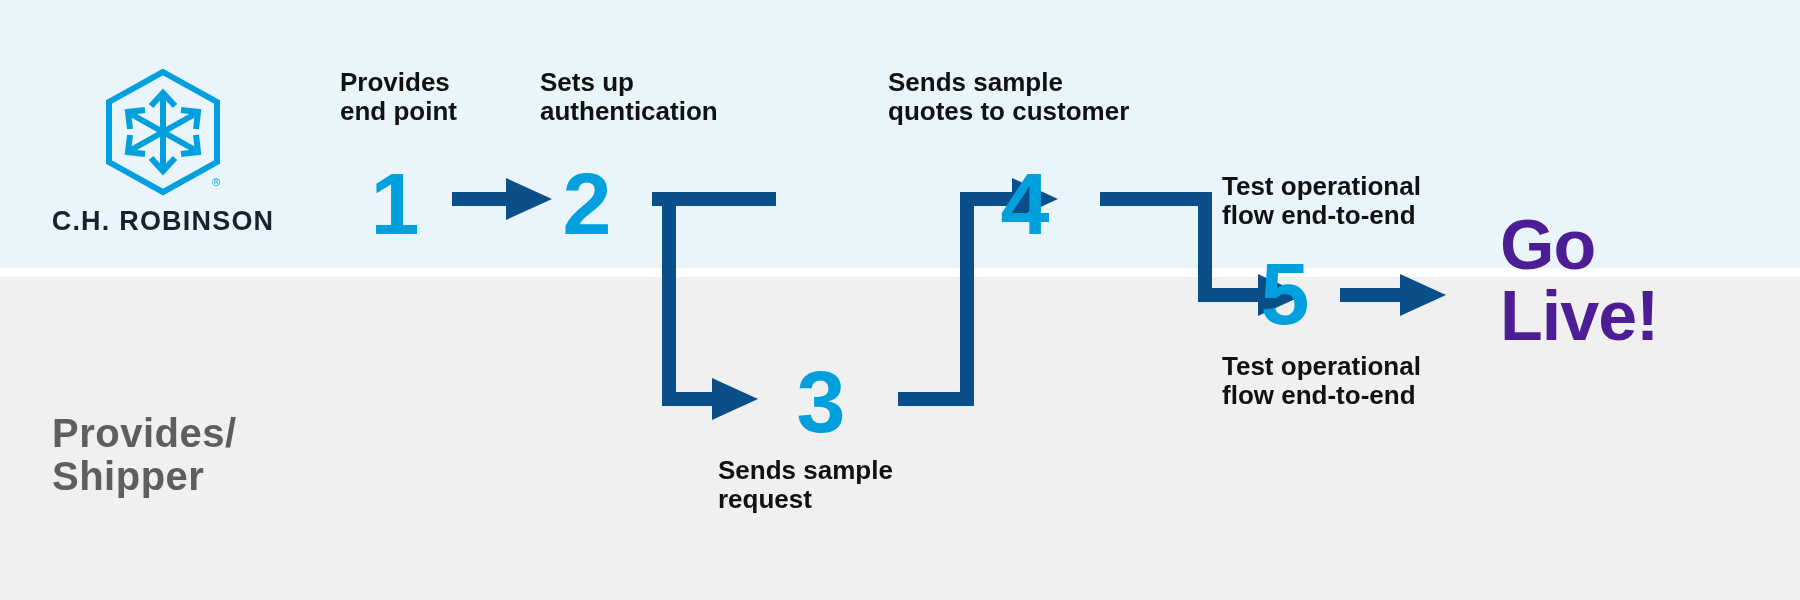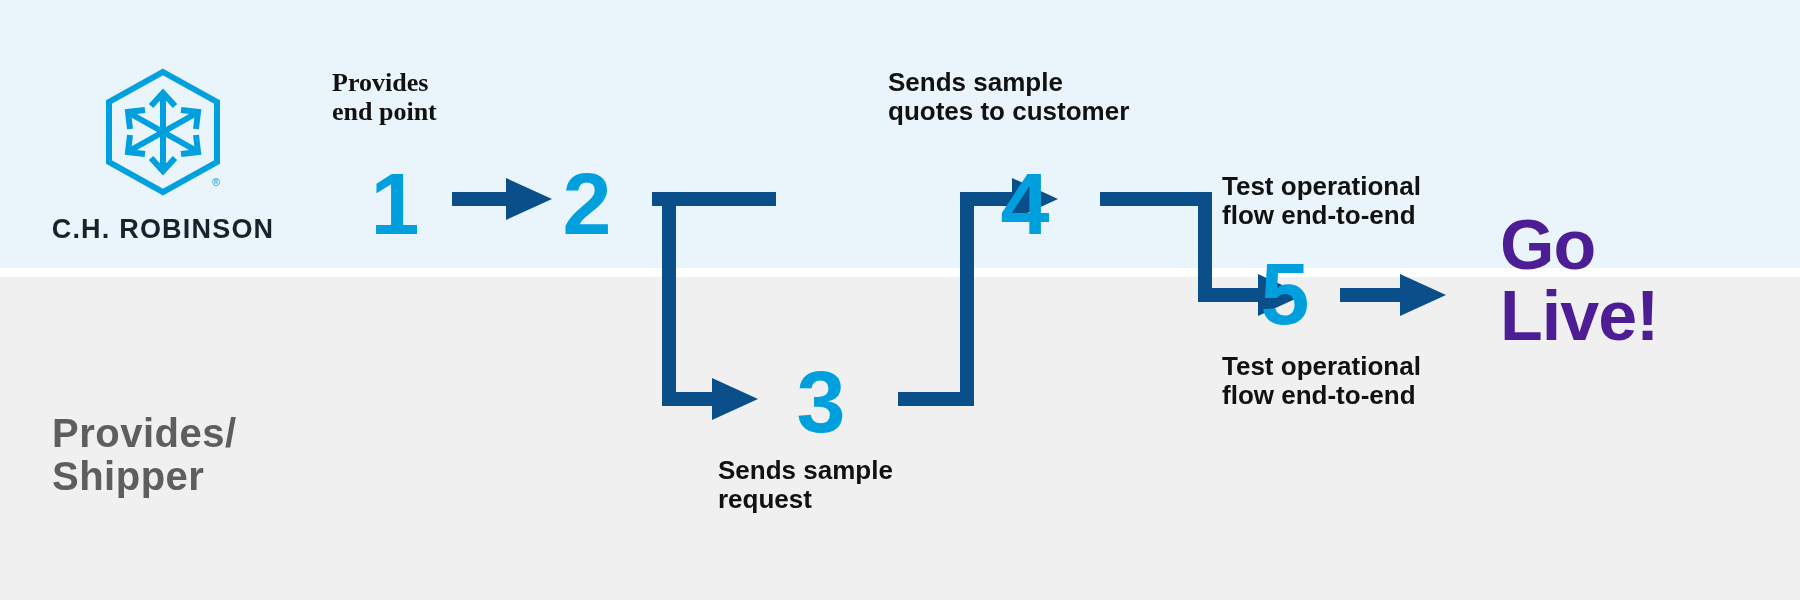--- a/index.html
+++ b/index.html
@@ -52,21 +52,21 @@
   
   .logo-wrap {
     position: absolute;
     left: 48px;
     top: 68px;
     width: 230px;
     text-align: center;
   }
   .logo-mark { display: block; margin: 0 auto; }
   .logo-word {
-    margin-top: 18px;
+    margin-top: 10px;
     font-size: 27px;
     font-weight: bold;
     letter-spacing: 1.2px;
     color: #16232c;
     font-family: "Liberation Sans", sans-serif;
   }
 
   
   .lane-label {
     position: absolute;
@@ -185,24 +185,26 @@
         <polyline points="92,67 94,84 77,86" fill="none"></polyline>
       </g>
       <text x="108" y="118" font-size="11" fill="#00a0df" font-family="Liberation Sans, sans-serif">®</text>
     </svg>
     <div class="logo-word">C.H. ROBINSON</div>
   </div>
 
   <div class="lane-label">Provides/
 Shipper</div>
 
-  <div class="caption" style="left:332px; top:68px; width:200px;font-family:Liberation Serif, serif;">Provides
+  <div class="caption" style="left:340px; top:68px; width:200px;">Provides
 end point</div>
   <div class="step-num" style="left:360px; top:160px; width:70px;">1</div>
 
+  <div class="caption" style="left:540px; top:68px; width:260px;">Sets up
+authentication</div>
   <div class="step-num" style="left:552px; top:160px; width:70px;">2</div>
 
   <div class="step-num" style="left:786px; top:358px; width:70px;">3</div>
   <div class="caption" style="left:718px; top:456px; width:260px;">Sends sample
 request</div>
 
   <div class="caption" style="left:888px; top:68px; width:330px;">Sends sample
 quotes to customer</div>
   <div class="step-num" style="left:990px; top:160px; width:70px;">4</div>
 

